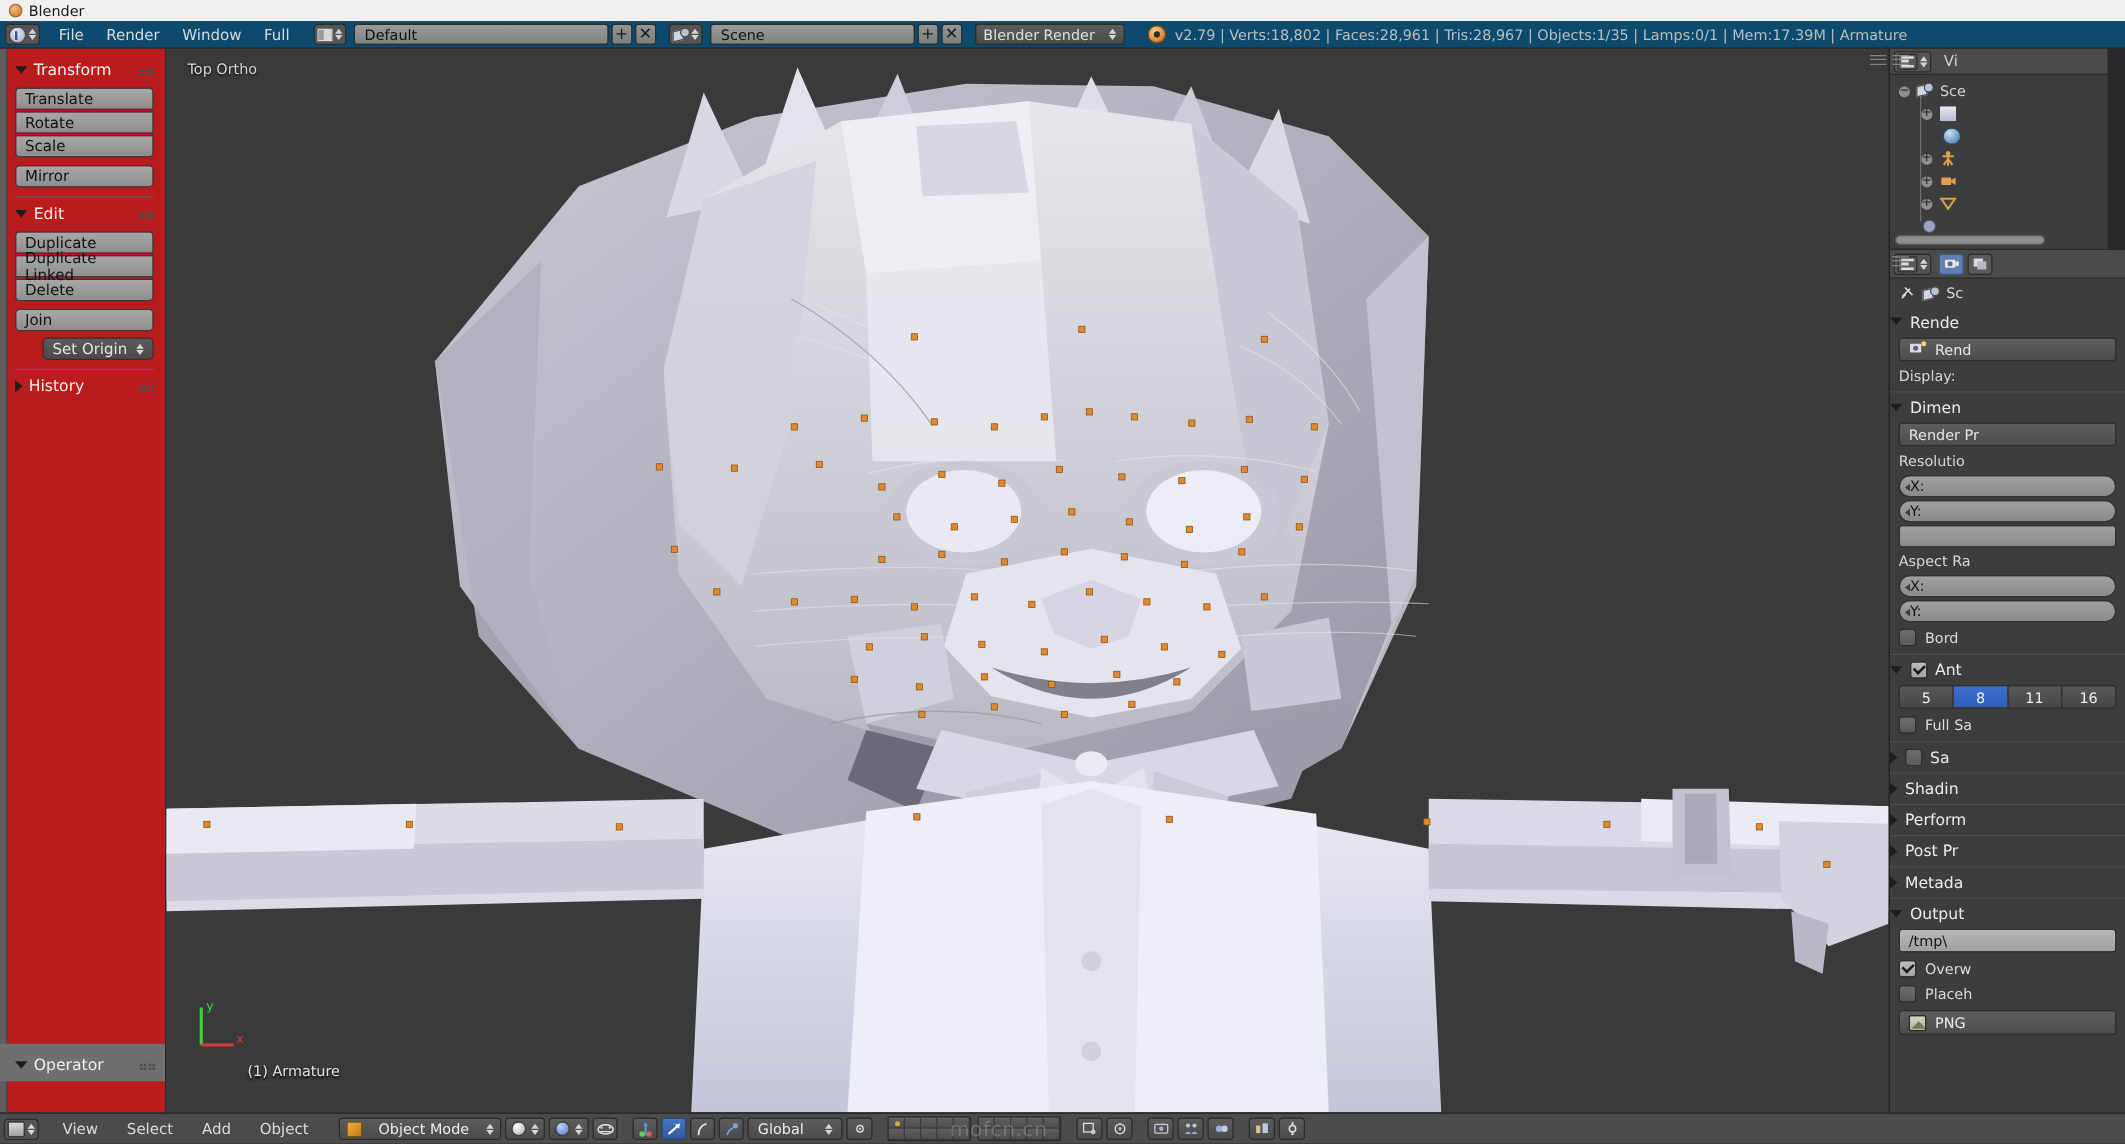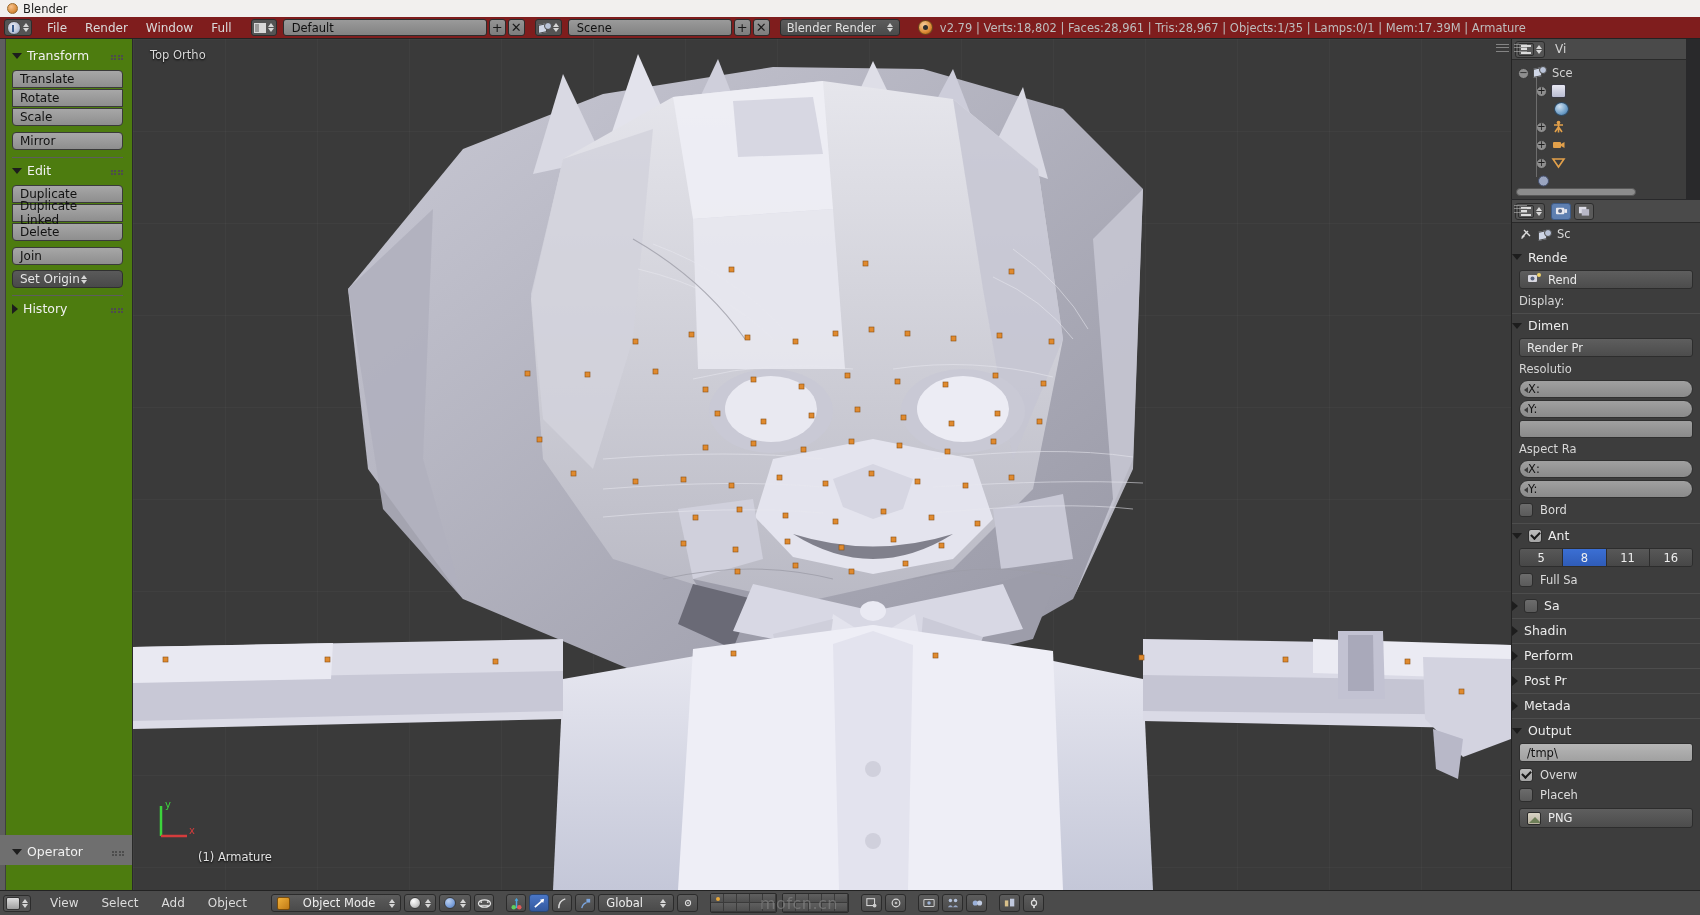--- a/index.html
+++ b/index.html
@@ -18,21 +18,21 @@
     background:#f2f0ee; display:flex; align-items:center; gap:5px;
     padding-left:7px; color:#1a1a1a; font-size:11.5px;
   }
   .tb-ico{ width:11px;height:11px;border-radius:50%;
     background:radial-gradient(circle at 35% 30%,#f7c08a,#d98c3c 65%,#a05f1b);
     border:1px solid #9b6a2d;}
 
   
   .topbar{
     position:absolute; left:0; top:17px; width:1700px; height:22px;
-    background:#7f1d1d; border-bottom:1px solid #232323;
+    background:#0c4a6e; border-bottom:1px solid #232323;
     display:flex; align-items:center; padding:0 4px; gap:0px;
   }
   .ed-switch{
     display:flex;align-items:center;height:17px;background:#545454;
     border:1px solid #2c2c2c;border-radius:3px;padding:0 2px;gap:1px;margin-right:6px;
   }
   .blnd-logo{
     width:14px;height:14px;border-radius:50%;
     background:radial-gradient(circle at 40% 35%,#eaeaf2,#b9c3d8 60%,#7b8aa8);
     border:1px solid #4a4a4a; position:relative;
@@ -84,21 +84,21 @@
     width:15px;height:15px;border-radius:50%;
     background:radial-gradient(circle at 38% 32%,#f6cfa0,#dd8a33 60%,#8d4f10);
     border:1px solid #6b4a1c;position:relative;margin-right:7px;flex:none;
   }
   .blend-small:after{content:"";position:absolute;left:4.5px;top:4px;width:5px;height:5px;
     border-radius:50%;background:#2e2e2e;}
 
   
   .toolshelf{
     position:absolute;left:0;top:39px;width:133px;height:851px;
-    background:#4d7c0f;border-right:1px solid #2a2a2a;overflow:hidden;
+    background:#b91c1c;border-right:1px solid #2a2a2a;overflow:hidden;
   }
   .ts-scroll{
     position:absolute;left:0;top:0;width:6px;height:851px;background:#5e5e5e;
     border-right:1px solid #3f3f3f;
   }
   .ts-inner{padding:6px 9px 0 12px;}
   .panel-head{
     display:flex;align-items:center;gap:5px;color:#f0f0f0;font-size:12.5px;
     margin:3px 0 7px 0;
   }
@@ -113,20 +113,22 @@
     height:18px;background:linear-gradient(#a7a7a7,#8e8e8e);
     border:1px solid #3a3a3a;border-radius:3px;margin-bottom:1px;
     display:flex;align-items:center;padding:0 7px;color:#111;font-size:12px;
   }
   .tbtn.first{border-radius:4px 4px 0 0;}
   .tbtn.mid{border-radius:0;}
   .tbtn.last{border-radius:0 0 4px 4px;}
   .tbtn.solo{border-radius:4px;}
   .tbtn.dark{
     background:linear-gradient(#5a5a5a,#494949);color:#e6e6e6;border-color:#303030;
+    justify-content:space-between;
+    margin-left:22px;
   }
   .divline{height:1px;background:#5d5d5d;margin:7px 0 5px 0;}
 
   .operator-panel{
     position:absolute;left:0;bottom:25px;width:133px;background:#6f6f6f;
     padding:6px 9px 6px 12px;
   }
 
   
   .viewport{

